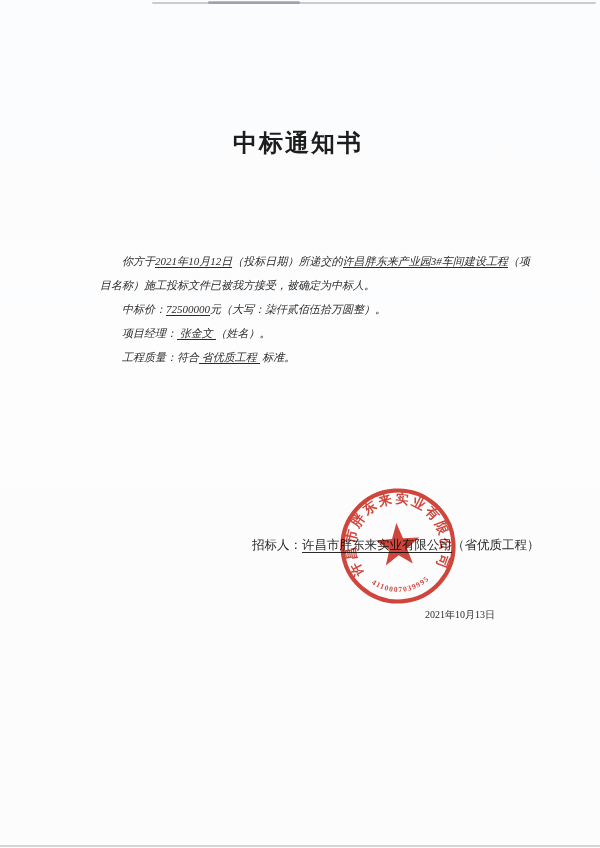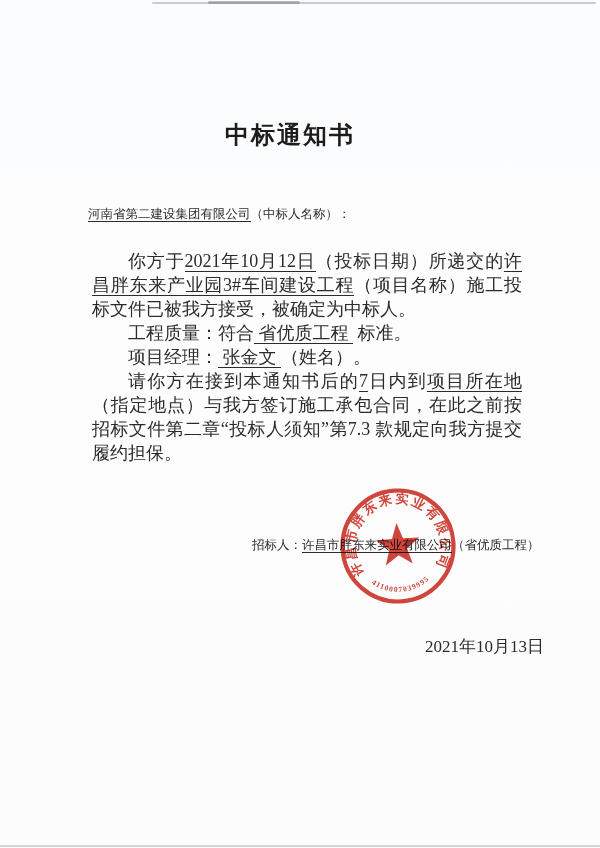--- a/index.html
+++ b/index.html
@@ -19,42 +19,42 @@
   .edge-top-blob{
     position:absolute;top:1px;left:208px;width:92px;height:3px;
     background:rgba(115,122,132,.5);border-radius:2px;
   }
   .edge-bottom{
     position:absolute;top:845px;left:0;width:600px;height:2px;
     background:rgba(150,156,163,.4);
   }
   .title{
     position:absolute;top:119px;left:0;width:580px;
-    margin:0;text-align:center;
+    margin:8px;text-align:center;
     font-size:24px;font-weight:bold;letter-spacing:2px;color:#1d1d1d;
   }
   .addressee{
     position:absolute;top:202px;left:88px;width:450px;
     font-size:12.5px;line-height:24px;
   }
   .body{
-    position:absolute;top:249px;left:92px;width:430px;
-    font-size:18px;line-height:24px;text-align:justify;
+    position:absolute;top:249px;left:100px;width:430px;
+    font-size:11px;line-height:24px;text-align:justify;font-style:italic;
   }
   .body p{margin:0;}
   .body p.ind{text-indent:2em;}
   .body span,.addressee span,.signature span{white-space:pre-wrap;}
   .u{border-bottom:1px solid #2b2b2b;}
   .signature{
     position:absolute;top:533px;left:252px;
     font-size:12.5px;line-height:24px;white-space:nowrap;
   }
   .date{
     position:absolute;top:606px;left:425px;
-    font-size:17px;line-height:18px;white-space:nowrap;margin-top:32px;
+    font-size:10px;line-height:18px;white-space:nowrap;
   }
   .seal{
     position:absolute;left:338px;top:486px;width:120px;height:120px;
     transform:rotate(-4deg);
     opacity:.9;
     mix-blend-mode:multiply;
   }
   .seal text{fill:var(--seal-red,#cc3226);font-family:"Liberation Serif","DejaVu Serif",serif;font-weight:bold;}
   .seal circle{stroke:var(--seal-red,#cc3226);}
   .seal polygon{fill:var(--seal-red,#cc3226);}
@@ -63,27 +63,26 @@
 <body>
 
 <div class="page">
 
   <div class="edge-top"></div>
   <div class="edge-top-blob"></div>
   <div class="edge-bottom"></div>
 
   <h1 class="title">中标通知书</h1>
 
-  <div class="addressee"><span class="u">河南省第二建设集团有限公司</span><span>（中标人名称）：</span></div>
 
   <div class="body">
     <p class="ind"><span>你方于</span><span class="u">2021年10月12日</span><span>（投标日期）所递交的</span><span class="u">许昌胖东来产业园3#车间建设工程</span><span>（项目名称）施工投标文件已被我方接受，被确定为中标人。</span></p>
+    <p class="ind"><span>中标价：</span><span class="u">72500000</span><span>元（大写：柒仟贰佰伍拾万圆整）。</span></p>
+    <p class="ind"><span>项目经理：</span><span class="u"> 张金文 </span><span>（姓名）。</span></p>
     <p class="ind"><span>工程质量：符合</span><span class="u"> 省优质工程 </span><span> 标准。</span></p>
-    <p class="ind"><span>项目经理：</span><span class="u"> 张金文 </span><span>（姓名）。</span></p>
-    <p class="ind"><span>请你方在接到本通知书后的</span><span class="u">7</span><span>日内到</span><span class="u">项目所在地</span><span>（指定地点）与我方签订施工承包合同，在此之前按招标文件第二章“投标人须知”第7.3 款规定向我方提交履约担保。</span></p>
   </div>
 
   <div class="signature"><span>招标人：</span><span class="u">许昌市胖东来实业有限公司</span><span>（省优质工程）</span></div>
 
   <svg class="seal" viewBox="0 0 120 120" xmlns="http://www.w3.org/2000/svg">
     <defs>
       <path id="arcTop" d="M 24.8,84.7 A 43,43 0 1 1 95.2,84.7" fill="none"></path>
       <path id="arcBottom" d="M 29.8,94.7 A 46,46 0 0 0 90.2,94.7" fill="none"></path>
     </defs>
     <circle cx="60" cy="60" r="55.5" fill="none" stroke-width="4.2"></circle>

